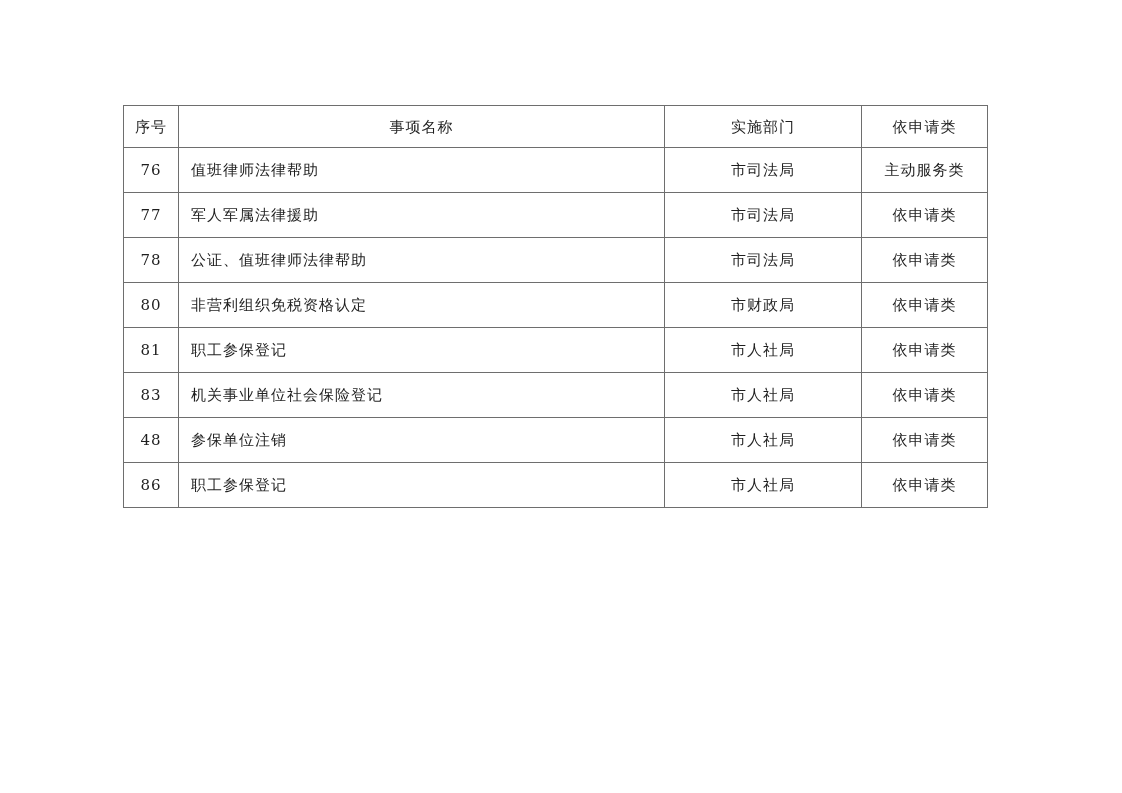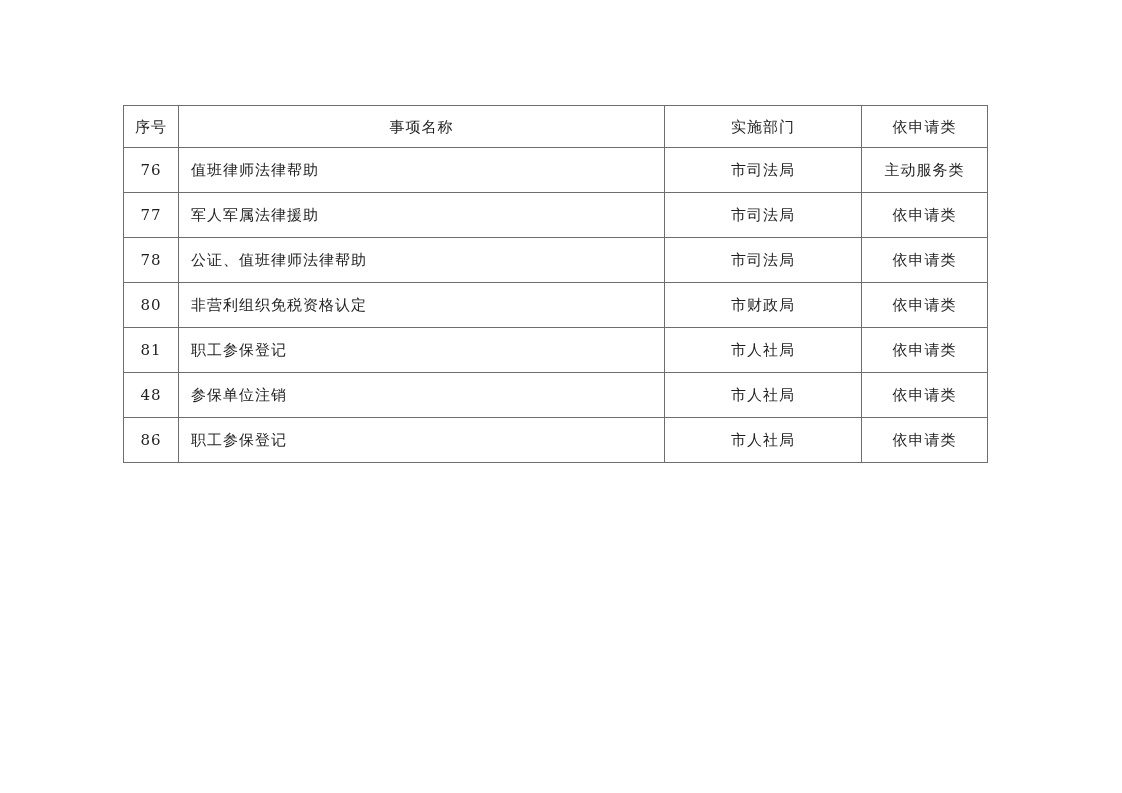--- a/index.html
+++ b/index.html
@@ -97,20 +97,26 @@
   </tr>
 
   <tr>
     <td class="cell-no">81</td>
     <td class="cell-name">职工参保登记</td>
     <td class="cell-dept">市人社局</td>
     <td class="cell-type">依申请类</td>
   </tr>
 
 
+  <tr>
+    <td class="cell-no">83</td>
+    <td class="cell-name">机关事业单位社会保险登记</td>
+    <td class="cell-dept">市人社局</td>
+    <td class="cell-type">依申请类</td>
+  </tr>
 
 
   <tr>
     <td class="cell-no">48</td>
     <td class="cell-name">参保单位注销</td>
     <td class="cell-dept">市人社局</td>
     <td class="cell-type">依申请类</td>
   </tr>
 
   <tr>

